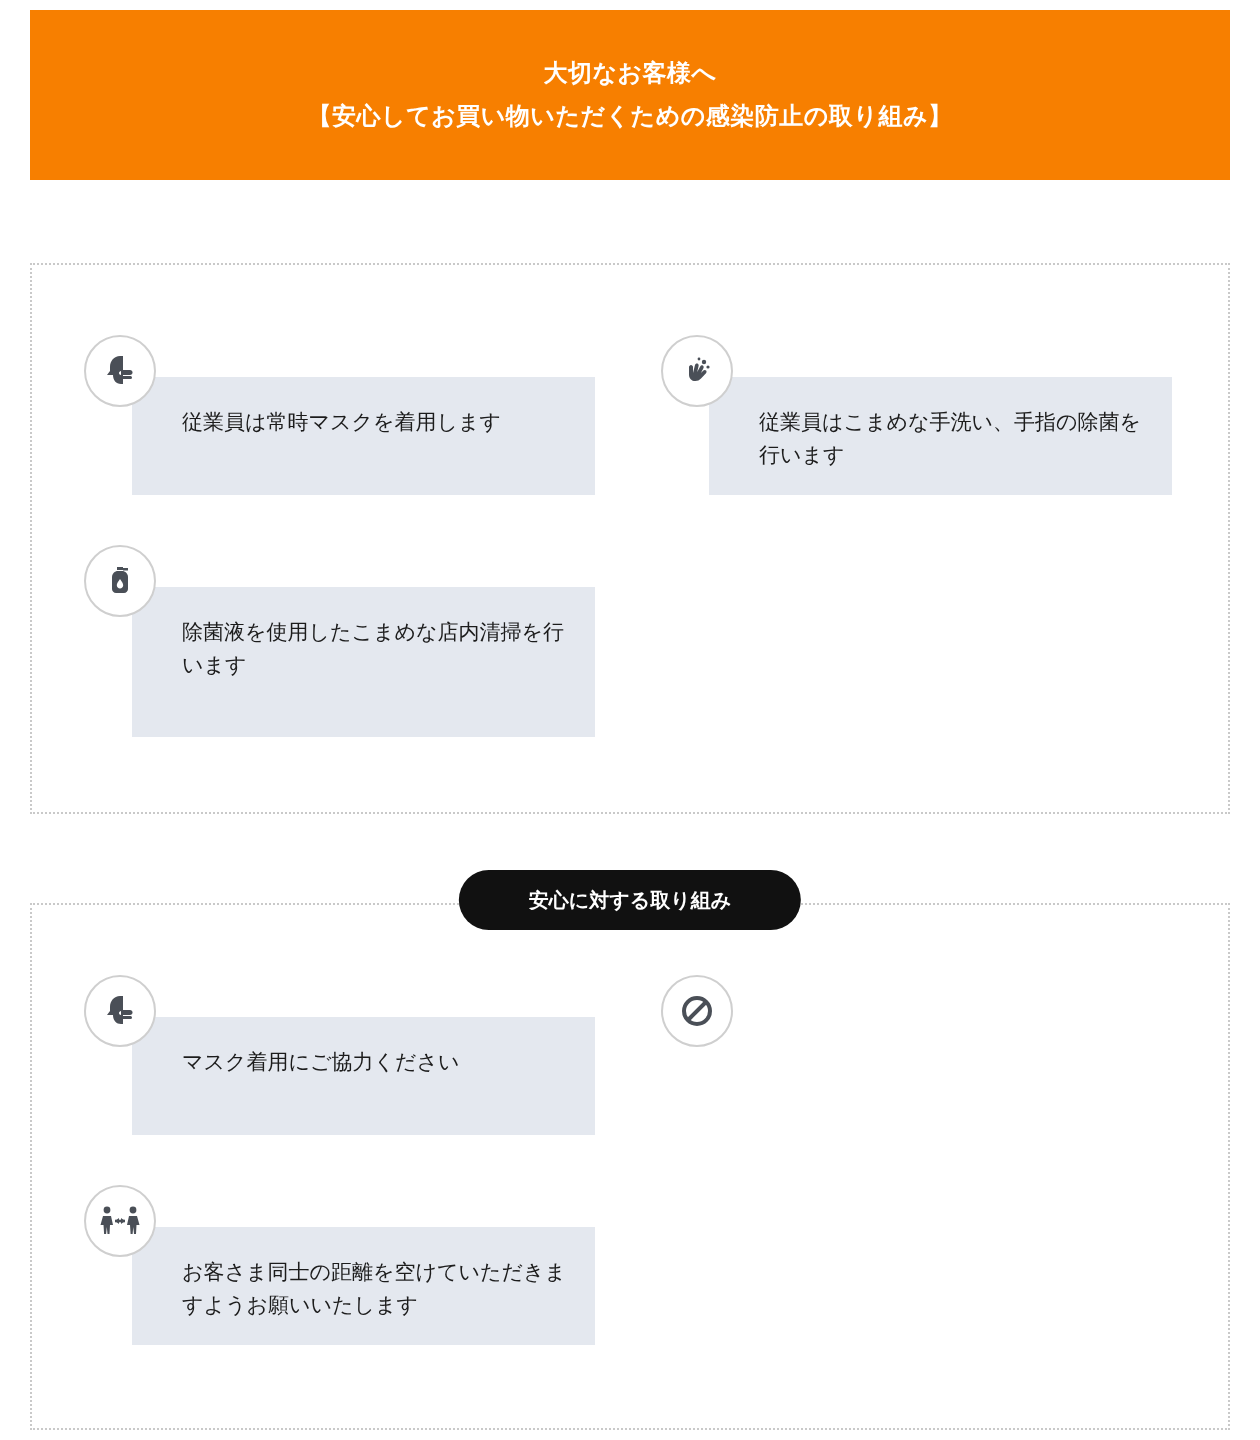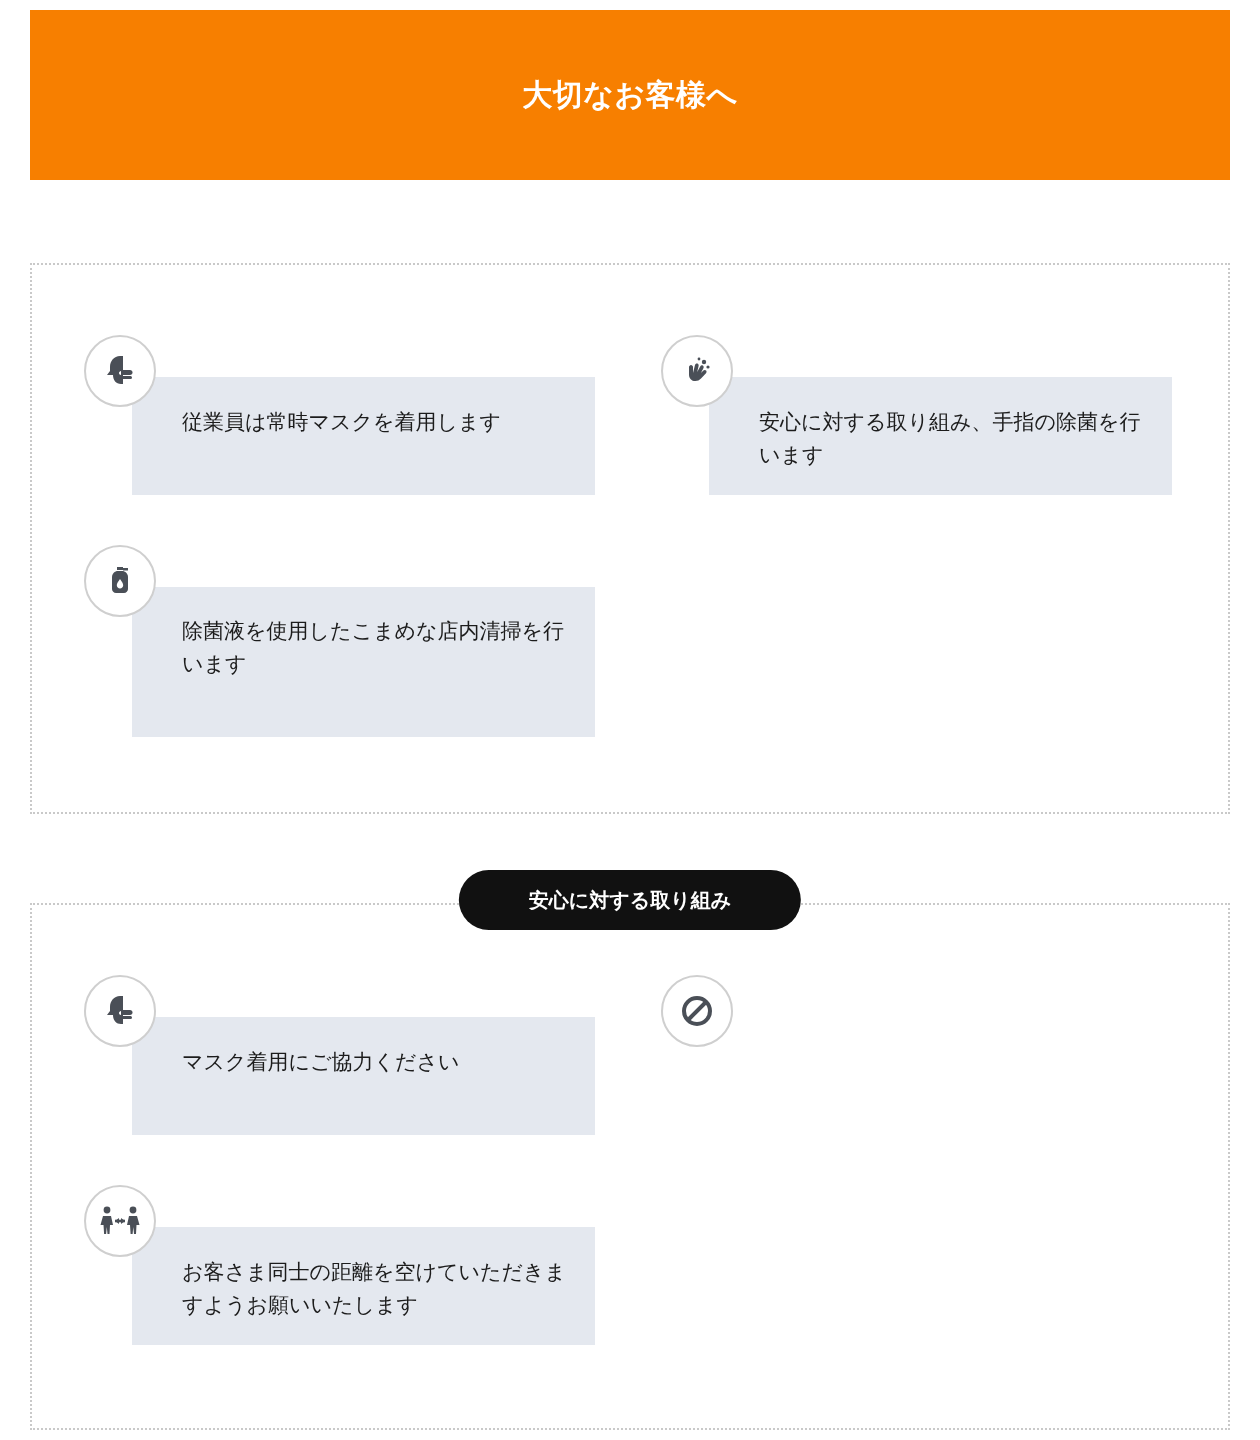--- a/index.html
+++ b/index.html
@@ -25,21 +25,21 @@
     height: 170px;
     background: #f77f00;
     display: flex;
     flex-direction: column;
     align-items: center;
     justify-content: center;
     gap: 14px;
   }
   .banner-line {
     color: #ffffff;
-    font-size: 30px;
+    font-size: 24px;
     font-weight: bold;
     letter-spacing: 0.5px;
     line-height: 1.2;
     text-align: center;
   }
 
   
   .section {
     position: absolute;
     left: 30px;
@@ -106,27 +106,28 @@
     border: 2px solid #cfcfcf;
     display: flex;
     align-items: center;
     justify-content: center;
     z-index: 2;
     box-sizing: border-box;
   }
   .icon-circle svg { display: block; }
 
   
-  .tall .item-box { min-height: 150px; font-family: Liberation Serif, serif; }
+  .tall .item-box { min-height: 150px; }
 </style>
 </head>
 <body>
 
 <div class="banner">
   <div class="banner-line">大切なお客様へ</div>
+  <div class="banner-line">【安心してお買い物いただくための感染防止の取り組み】</div>
 </div>
 
 <div class="section" id="section-0">
   <div class="grid">
 
     <div class="item">
       <div class="icon-circle">
         <svg width="40" height="40" viewBox="0 0 40 40" aria-hidden="true">
           <path d="M20 5c-6 0-10 5-10 11v4l-3 4h6c0 5 3 9 8 9h2V24h-2c-1 0-2-1-2-2s1-2 2-2h2V5z" fill="#4a4f57"></path>
           <path d="M21 19h9c1.5 0 2.5 1.2 2.5 2.6v0c0 1.4-1 2.4-2.5 2.4h-9z" fill="#4a4f57"></path>
@@ -141,21 +142,21 @@
     <div class="item">
       <div class="icon-circle">
         <svg width="40" height="40" viewBox="0 0 40 40" aria-hidden="true">
           <path d="M12 16c0-1 1-2 2-2s2 1 2 2v6l2-8c.3-1.2 1.3-1.8 2.3-1.5 1 .3 1.6 1.3 1.3 2.4l-1.4 6 3-5.5c.6-1 1.7-1.3 2.6-.8.9.5 1.2 1.7.6 2.7l-2.5 4.6 2.5-2.3c.8-.8 2-.8 2.7 0 .6.7.6 1.8-.1 2.6l-5 5.3c-1.6 1.7-3.4 2.5-5.6 2.5-3.9 0-6.4-2.6-6.4-6.6z" fill="#4a4f57"></path>
           <circle cx="27" cy="11" r="2.2" fill="#4a4f57"></circle>
           <circle cx="31" cy="16" r="1.6" fill="#4a4f57"></circle>
           <circle cx="22" cy="8" r="1.4" fill="#4a4f57"></circle>
         </svg>
       </div>
       <div class="item-box">
-        <div class="item-text">安心に対する取り組み、手指の除菌を行います</div>
+        <div class="item-text">従業員はこまめな手洗い、手指の除菌を行います</div>
       </div>
     </div>
 
     <div class="item tall">
       <div class="icon-circle">
         <svg width="40" height="40" viewBox="0 0 40 40" aria-hidden="true">
           <path d="M17 6h6v3h-6z" fill="#4a4f57"></path>
           <path d="M23 7h5v2.5h-5z" fill="#4a4f57"></path>
           <path d="M18 10h4c3.3 0 6 2.7 6 6v12c0 2.2-1.8 4-4 4h-8c-2.2 0-4-1.8-4-4V16c0-3.3 2.7-6 6-6z" fill="#4a4f57"></path>
           <path d="M20 18c-2 3-3.2 4.6-3.2 6.2 0 1.9 1.5 3.3 3.2 3.3s3.2-1.4 3.2-3.3c0-1.6-1.2-3.2-3.2-6.2z" fill="#ffffff"></path>

